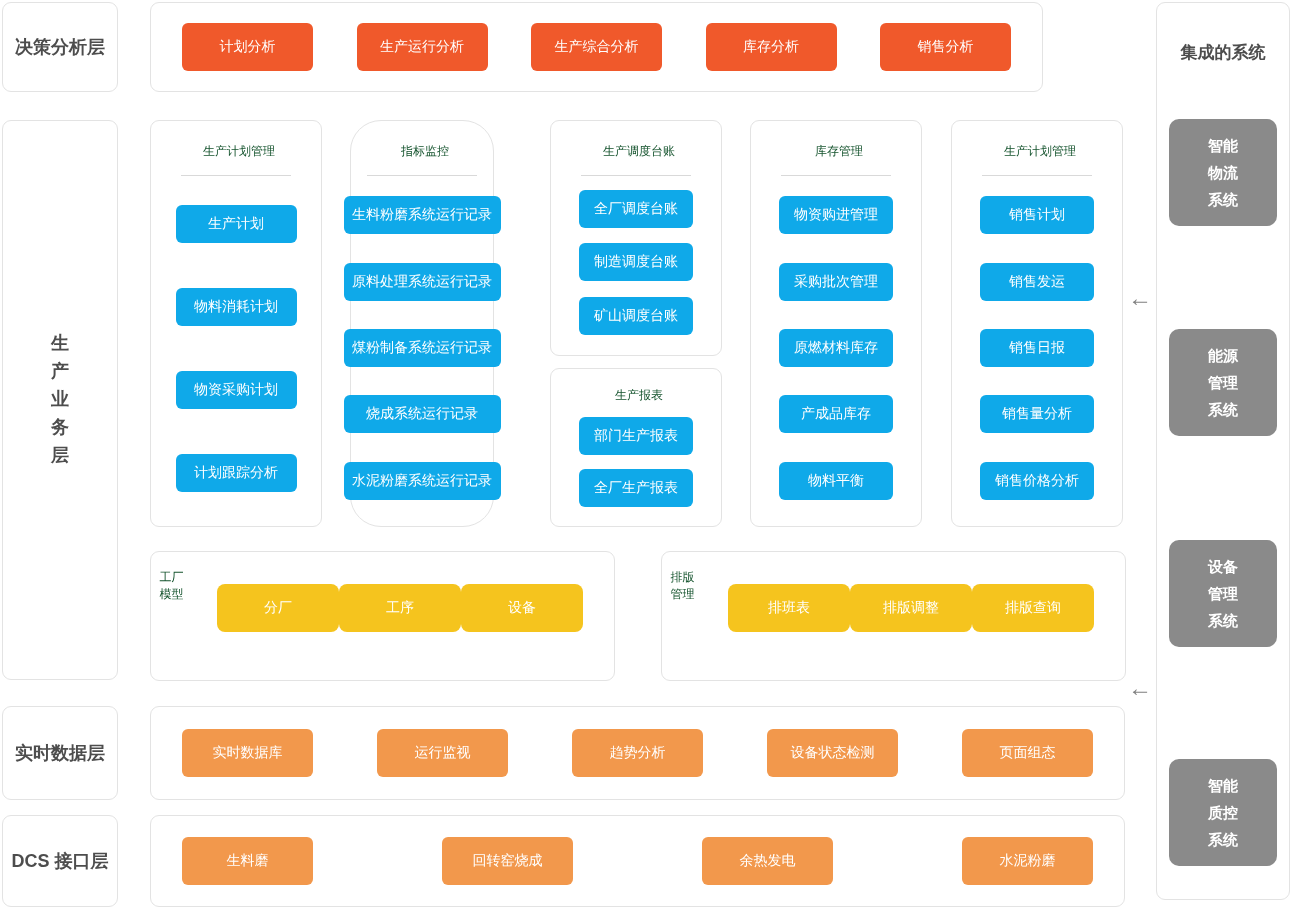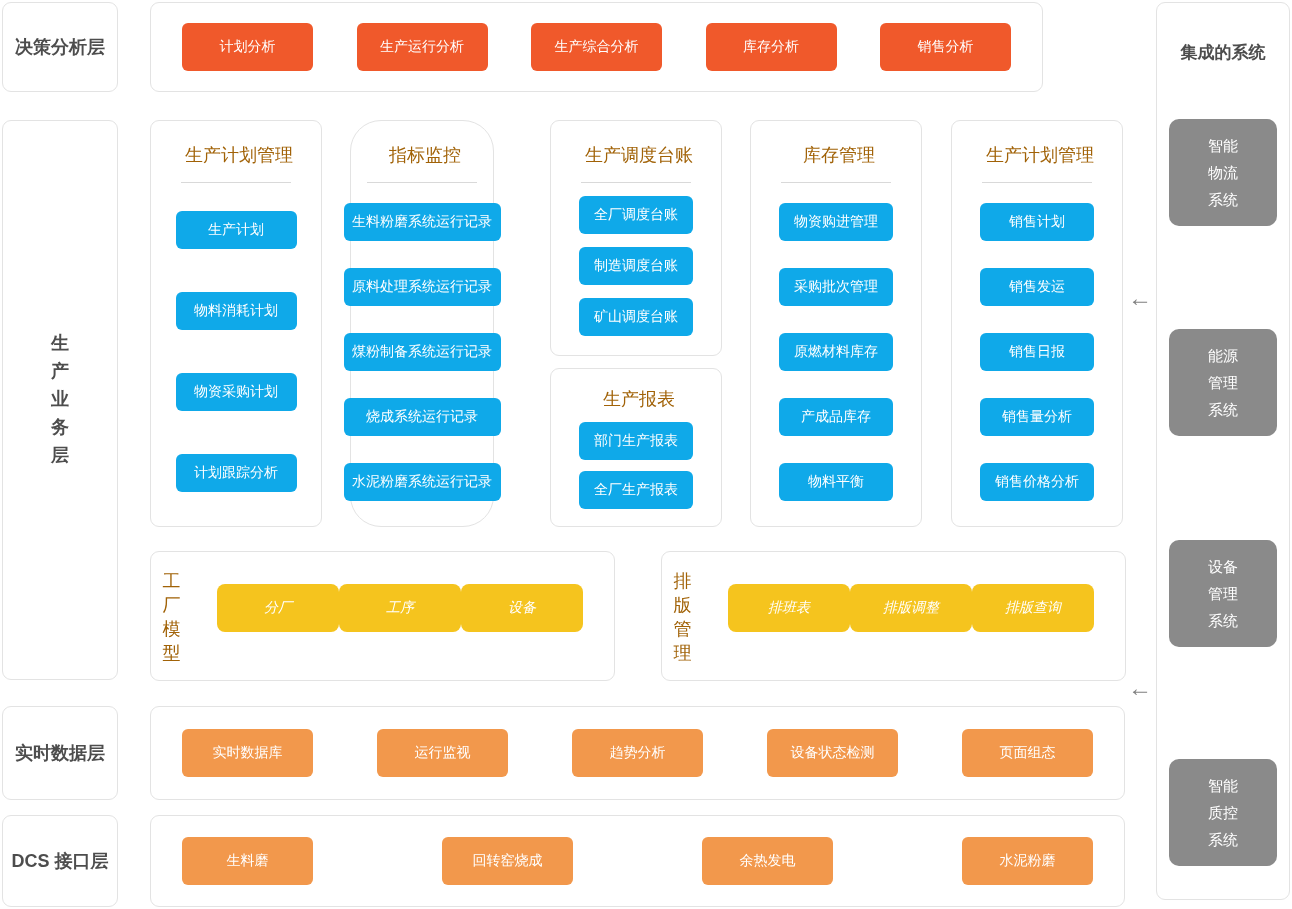--- a/index.html
+++ b/index.html
@@ -25,25 +25,25 @@
   .row-panel { display:flex; align-items:center; justify-content:space-between; padding:0 31px; }
   .pos-toprow   { left:150px; top:2px;   width:893px; height:90px;justify-content:space-between; }
   .pos-realtime { left:150px; top:706px; width:975px; height:94px; }
   .pos-dcs      { left:150px; top:815px; width:975px; height:92px; }
 
   button { font-family:inherit; border:none; cursor:pointer; color:#fff;
     font-size:14px; border-radius:6px; }
   .btn-red    { background:#f0592b; width:131px; height:48px; }
   .btn-orange { background:#f2984c; width:131px; height:48px;font-family:Liberation Mono, monospace; }
   .btn-blue   { background:#0fa9e9; height:38px; }
-  .btn-yellow { background:#f5c41e; width:122px; height:48px; border-radius:8px;font-style:italic; }
+  .btn-yellow { background:#f5c41e; width:122px; height:48px; border-radius:8px; }
 
   
   .card { display:flex; flex-direction:column; align-items:center; padding-top:22px; }
-  .card-title { font-size:18px; color:#a16207;margin-left:6px; }
+  .card-title { font-size:12px; color:#14532d;margin-left:6px; }
   .divider { width:110px; height:1px; background:#d9d9d9; margin-top:15px; }
   .buttons { flex:1; align-self:stretch; display:flex; flex-direction:column;
     align-items:center; justify-content:space-around; padding:6px 0 12px; }
   .w121 .btn-blue { width:121px; }
   .w157 .btn-blue { width:157px; font-size:14px; }
   .w114 .btn-blue { width:114px; }
   .pos-card1  { left:150px; top:120px; width:172px; height:407px; }
   .pos-card2  { left:350px; top:120px; width:144px; height:407px;border-radius:31px; }
   .pos-card3a { left:550px; top:120px; width:172px; height:236px; }
   .pos-card3b { left:550px; top:368px; width:172px; height:159px; padding-top:18px; }
@@ -57,21 +57,21 @@
   .pos-model1 { left:150px; top:551px; width:465px; height:130px; }
   .pos-model2 { left:661px; top:551px; width:465px; height:130px; }
 
   
   .pos-right { left:1156px; top:2px; width:134px; height:898px; }
   .right-title { position:absolute; top:38px; left:0; width:100%; text-align:center;
     font-weight:bold; font-size:17px; color:#4d4d4d; }
   .gray-box { position:absolute; left:50%; transform:translateX(-50%);
     width:108px; height:107px; border-radius:10px; background:#8a8a8a;
     color:#fff; font-size:15px; display:flex; align-items:center; justify-content:center;
-    text-align:center; border:none; }
+    text-align:center; border:none;font-weight:bold; }
   .gray-box span { white-space:pre-line; line-height:1.8; }
   .pos-sys1 { top:116px; }
   .pos-sys2 { top:326px; }
   .pos-sys3 { top:537px; }
   .pos-sys4 { top:756px; }
 
   .arrow { position:absolute; font-size:24px; color:#808080; line-height:1; }
   .pos-arrow1 { left:1128px; top:286px; }
   .pos-arrow2 { left:1128px; top:676px; }
 </style>

